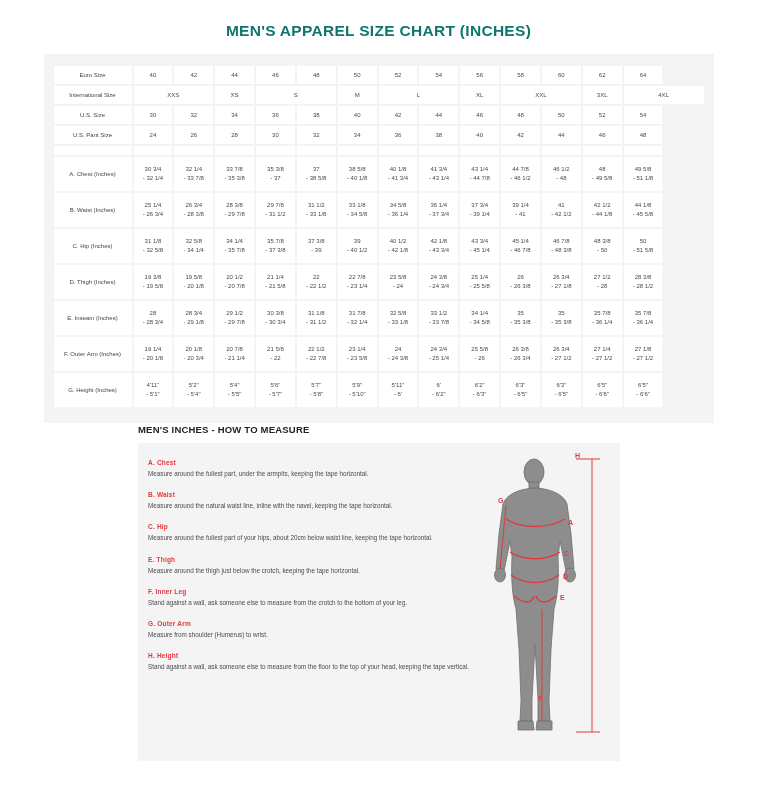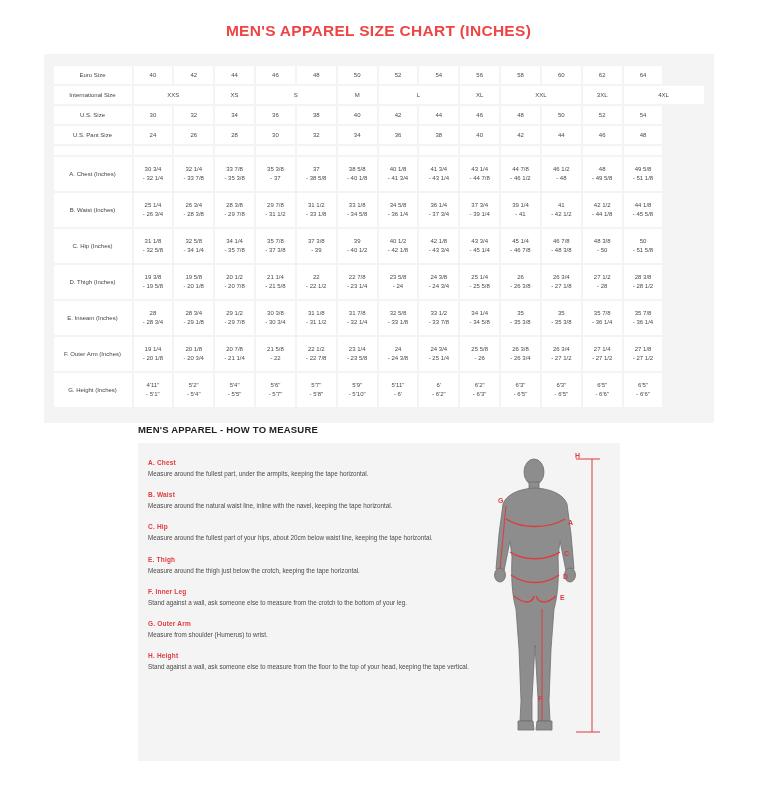--- a/index.html
+++ b/index.html
@@ -11,21 +11,21 @@
     color: #3a3a3a;
   }
   .page { width: 757px; height: 800px; position: relative; overflow: hidden; }
 
   
   .title {
     text-align: center;
     font-size: 15.5px;
     font-weight: bold;
     letter-spacing: 0.3px;
-    color: #ef4444;
+    color: #0f766e;
     padding-top: 22px;
     padding-bottom: 14px;
   }
 
   
   .chart-wrap {
     width: 670px;
     margin: 0 auto;
     background: #f4f4f4;
     padding: 10px 8px 14px 8px;
@@ -587,21 +587,21 @@
           <td class="two-line">
               <span>6'5"</span>
               <span class="l2">- 6'6"</span>
             </td>
         </tr>
       </tbody>
     </table>
   </div>
 
   <div class="howto">
-    <div class="howto-title">MEN'S APPAREL - HOW TO MEASURE</div>
+    <div class="howto-title">MEN'S INCHES - HOW TO MEASURE</div>
     <div class="howto-body">
 
       <div style="width:330px;">
         <div class="m-item">
           <div class="m-head">A. Chest</div>
           <div class="m-text">Measure around the fullest part, under the armpits, keeping the tape horizontal.</div>
         </div>
         <div class="m-item">
           <div class="m-head">B. Waist</div>
           <div class="m-text">Measure around the natural waist line, inline with the navel, keeping the tape horizontal.</div>

